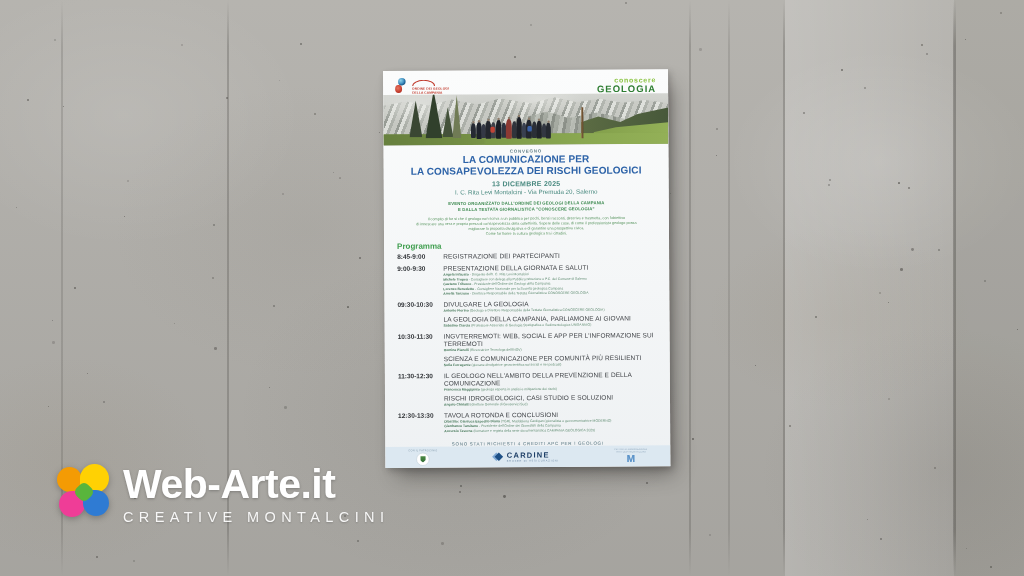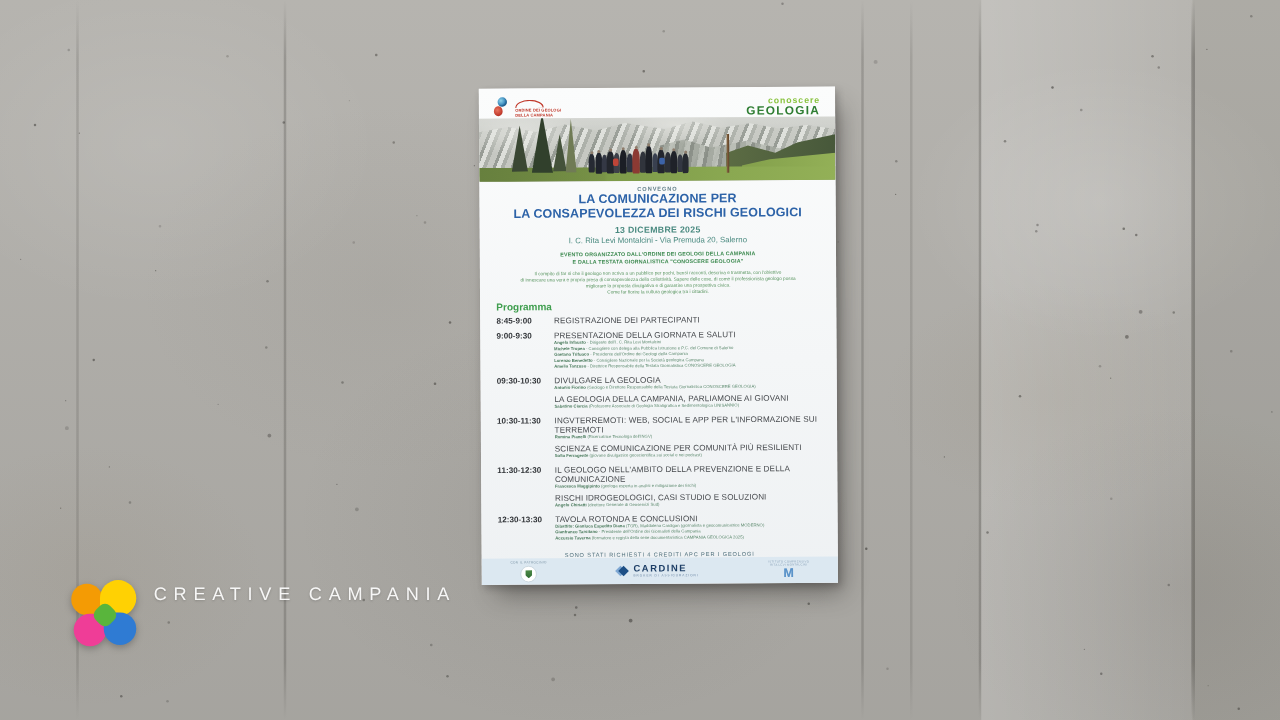--- a/index.html
+++ b/index.html
@@ -412,16 +412,17 @@
 
   <div class="wm">
     <div class="flower">
       <i class="petal pt-tl"></i>
         <i class="petal pt-tr"></i>
         <i class="petal pt-bl"></i>
         <i class="petal pt-br"></i>
         <i class="petal pt-c"></i>
     </div>
     <div class="wm-text">
-      <div class="wm-tag">CREATIVE CAMPANIA</div>
+      <div class="wm-brand">Web-Arte.it</div>
+      <div class="wm-tag">CREATIVE MONTALCINI</div>
     </div>
   </div>
 </div>
 
 </body></html>

